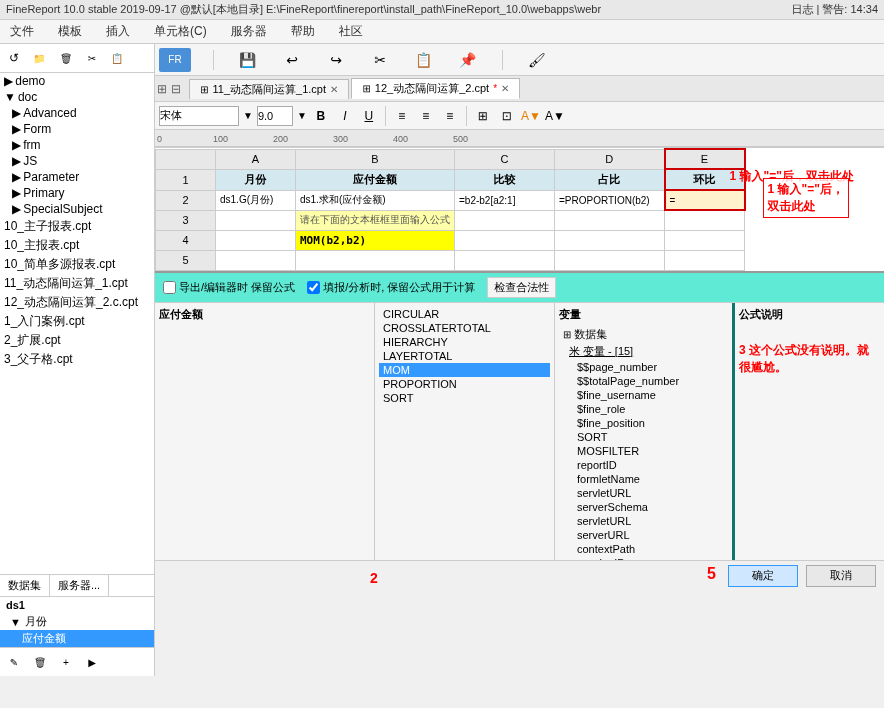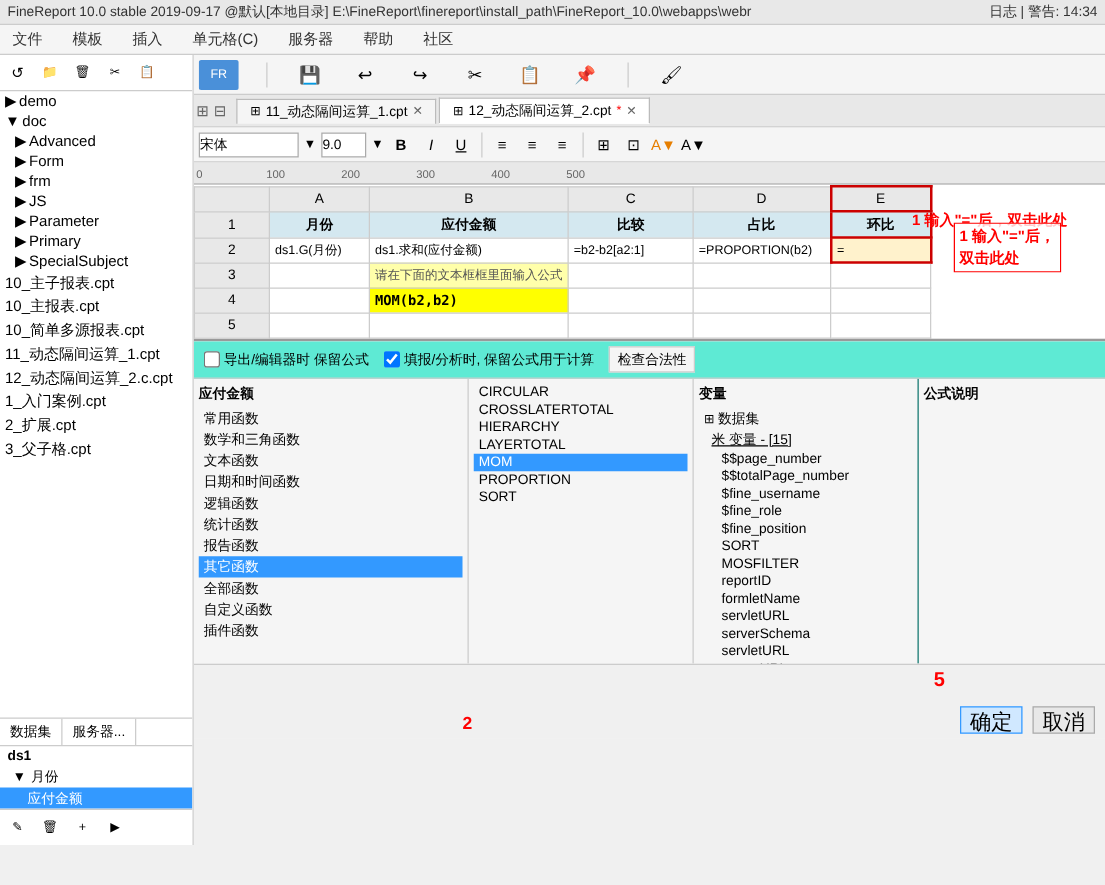--- a/index.html
+++ b/index.html
@@ -63,27 +63,27 @@
     .func-panel { width: 220px; border-right: 1px solid #ccc; overflow-y: auto; padding: 4px; }
     .func-panel-title { font-size: 11px; font-weight: bold; margin-bottom: 4px; }
     .func-list { font-size: 11px; }
     .func-category { padding: 1px 4px; cursor: pointer; }
     .func-category.selected { background: #3399ff; color: white; }
     
     .func-name-panel { width: 180px; border-right: 1px solid #ccc; overflow-y: auto; padding: 4px; }
     .func-name-item { padding: 1px 4px; cursor: pointer; font-size: 11px; }
     .func-name-item.selected { background: #3399ff; color: white; }
     
-    .var-panel { width: 180px; border-right: 1px solid #0f766e; overflow-y: auto; padding: 4px; }
+    .var-panel { width: 180px; border-right: 3px solid #0f766e; overflow-y: auto; padding: 4px; }
     .var-item { padding: 1px 4px; cursor: pointer; font-size: 11px; }
     
     .desc-panel { flex: 1; padding: 4px; font-size: 11px; overflow-y: auto; }
     
     .bottom-buttons { display: flex; justify-content: flex-end; padding: 4px 8px; gap: 8px; border-top: 1px solid #ccc; background: #f0f0f0; }
-    .dialog-btn { width: 50px; height: 22px; font-size: 17px; border: 1px solid #aaa; background: #e8e8e8; cursor: pointer; margin-top: 29px; }
+    .dialog-btn { width: 70px; height: 22px; font-size: 11px; border: 1px solid #aaa; background: #e8e8e8; cursor: pointer; }
     .dialog-btn.primary { background: #d0e8ff; border-color: #3399ff; }
     
     
     .row-num { background: #e8e8e8; text-align: center; border: 1px solid #ccc; padding: 1px 3px; min-width: 18px; font-size: 11px; }
     
     .toolbar-separator { width: 1px; background: #ccc; height: 20px; margin: 0 2px; }
     
     .check-btn { border: 1px solid #ccc; background: #f5f5f5; padding: 2px 6px; cursor: pointer; font-size: 11px; }
   </style>
 </head>
@@ -330,33 +330,20 @@
             <input type="checkbox" checked="" style="">
             <span>填报/分析时, 保留公式用于计算</span>
           </div>
           <button class="check-btn">检查合法性</button>
         </div>
 
         <div class="formula-main">
 
           <div class="func-panel">
             <div class="func-panel-title">应付金额</div>
-            <div class="func-list">
-              <div class="func-category">常用函数</div>
-              <div class="func-category">数学和三角函数</div>
-              <div class="func-category">文本函数</div>
-              <div class="func-category">日期和时间函数</div>
-              <div class="func-category">逻辑函数</div>
-              <div class="func-category">统计函数</div>
-              <div class="func-category">报告函数</div>
-              <div class="func-category selected" style="background:#3399ff; color:white;">其它函数</div>
-              <div class="func-category">全部函数</div>
-              <div class="func-category">自定义函数</div>
-              <div class="func-category">插件函数</div>
-            </div>
           </div>
 
           <div class="func-name-panel">
             <div>
               <div class="func-name-item">CIRCULAR</div>
               <div class="func-name-item">CROSSLATERTOTAL</div>
               <div class="func-name-item">HIERARCHY</div>
               <div class="func-name-item">LAYERTOTAL</div>
               <div class="func-name-item selected" style="background:#3399ff; color:white;">MOM</div>
               <div class="func-name-item">PROPORTION</div>
@@ -389,20 +376,21 @@
               <div class="var-item" style="padding-left:18px;"><span>serverURL</span></div>
               <div class="var-item" style="padding-left:18px;"><span>contextPath</span></div>
               <div class="var-item" style="padding-left:18px;"><span>sessionID</span></div>
 
             </div>
           </div>
 
           <div class="desc-panel">
             <div style="font-weight:bold; margin-bottom:4px;">公式说明</div>
 
+            <div style="color:red; font-size:12px; font-weight:bold; margin-top:20px;">3 这个公式没有说明。就很尴尬。</div>
           </div>
         </div>
 
         <div class="bottom-buttons">
 
           <span style="color:red; font-size:16px; font-weight:bold; margin-right:4px;">5</span>
           <button class="dialog-btn primary">确定</button>
           <button class="dialog-btn">取消</button>
         </div>
       </div>

